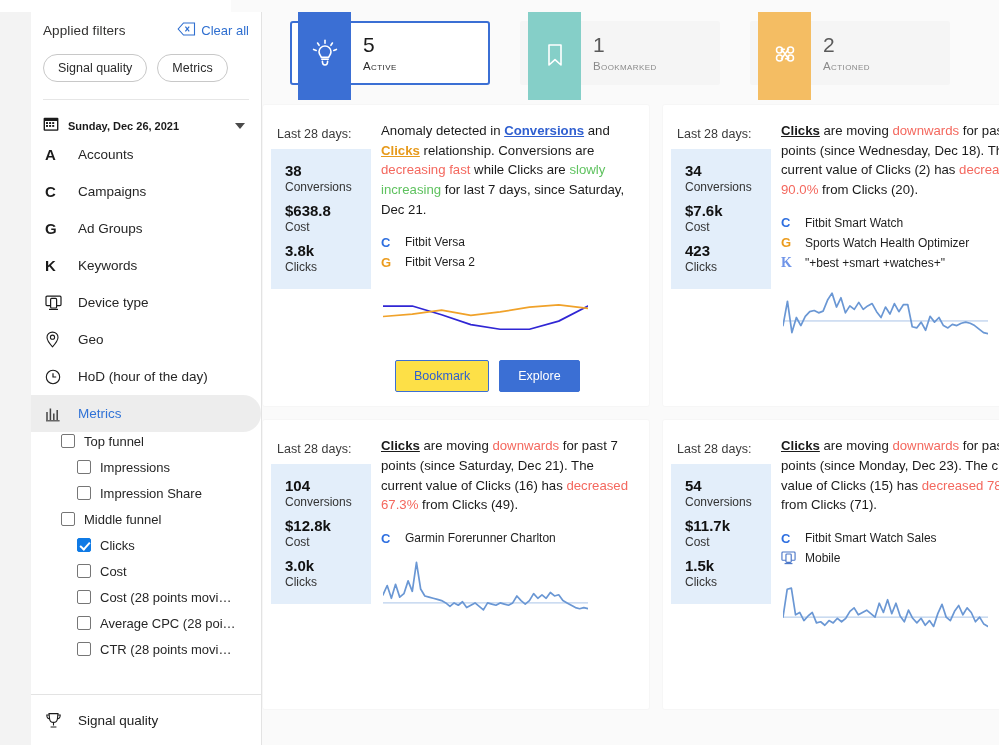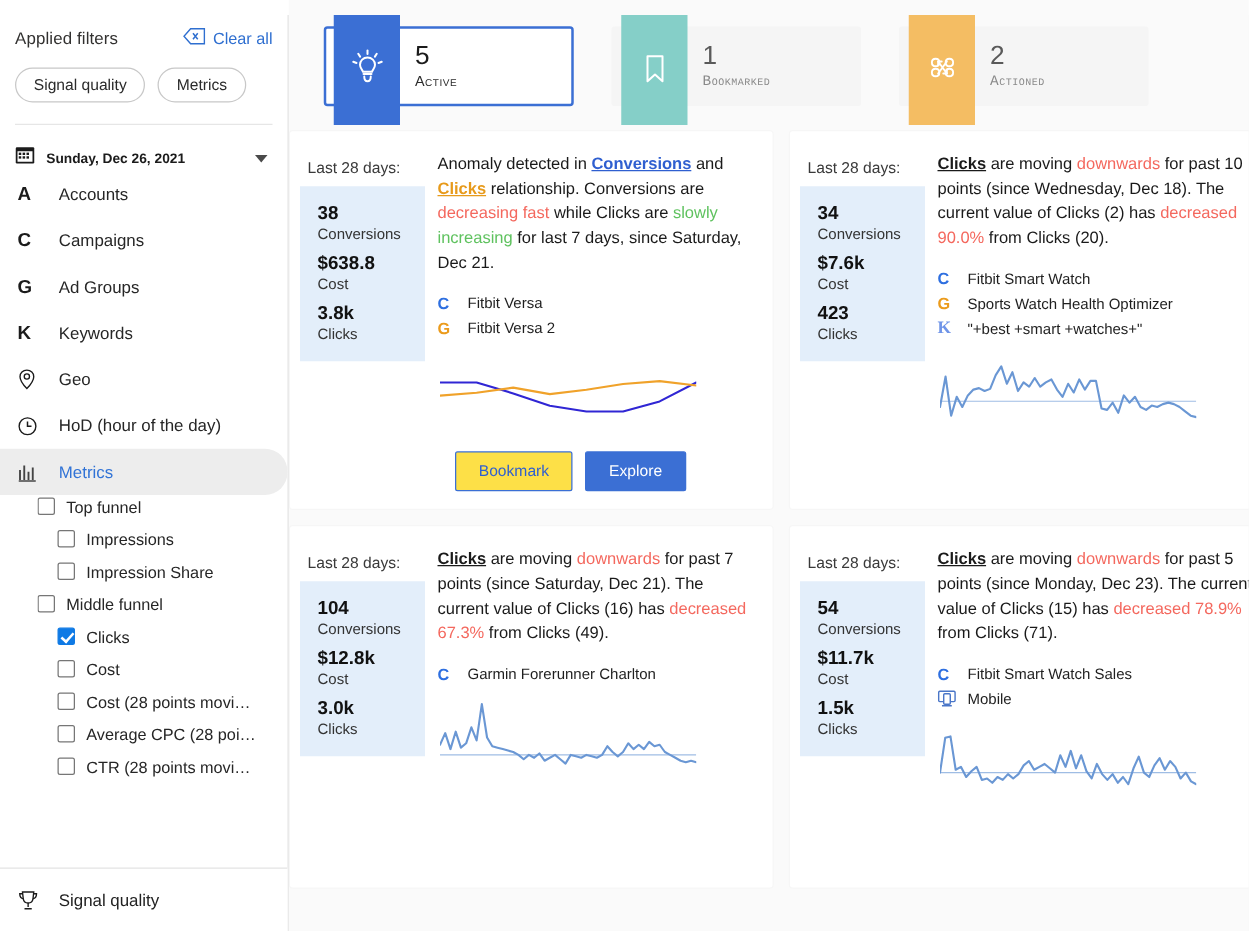--- a/index.html
+++ b/index.html
@@ -10,20 +10,21 @@
     overflow: hidden;
     font-family: "Liberation Sans", sans-serif;
     background: #ffffff;
     color: #1a1a1a;
   }
   #app {
     position: relative;
     width: 999px; height: 745px;
     display: flex;
     background: #f3f3f3;
+    padding-left: 31px;
   }
 
   
   .top-strip {
     position: absolute;
     left: 0; top: 0; right: 0; height: 12px;
     background: #ffffff;
     z-index: 6;
   }
   .top-strip .strip-right {
@@ -246,21 +247,21 @@
   }
   .status-card.muted .sc-num { color: #5a5a5a; }
   .sc-label {
     font-size: 11.5px;
     letter-spacing: .4px;
     color: #2b2b2b;
     font-variant: small-caps;
     text-transform: lowercase;
     margin-top: 3px;
   }
-  .status-card.muted .sc-label { color: #8a8a8a; font-family: Liberation Mono, monospace; }
+  .status-card.muted .sc-label { color: #8a8a8a; }
   .sc-label::first-letter { text-transform: uppercase; }
 
   .cards-grid {
     margin-top: 20px;
     display: grid;
     grid-template-columns: 386px 386px;
     gap: 14px 14px;
     padding-left: 1px;
   }
   .icard {
@@ -448,20 +449,30 @@
       <div class="f-item">
         <span class="f-ico">G</span>
         <span>Ad Groups</span>
       </div>
       <div class="f-item">
         <span class="f-ico">K</span>
         <span>Keywords</span>
       </div>
       <div class="f-item">
         <span class="f-ico">
+          <svg width="17" height="16" viewBox="0 0 17 16">
+            <rect x="1" y="1.2" width="15" height="9.4" rx="1" fill="none" stroke="#1b1b1b" stroke-width="1.2"></rect>
+            <rect x="5.6" y="3.4" width="6" height="9.6" rx="1" fill="#fff" stroke="#1b1b1b" stroke-width="1.2"></rect>
+            <path d="M4 14.4 H13" stroke="#1b1b1b" stroke-width="1.2"></path>
+          </svg>
+        </span>
+        <span>Device type</span>
+      </div>
+      <div class="f-item">
+        <span class="f-ico">
           <svg width="15" height="17" viewBox="0 0 15 17">
             <path d="M7.5 1.1 C4.3 1.1 2 3.5 2 6.3 C2 10 7.5 15.8 7.5 15.8 C7.5 15.8 13 10 13 6.3 C13 3.5 10.7 1.1 7.5 1.1 Z" fill="none" stroke="#1b1b1b" stroke-width="1.1"></path>
             <circle cx="7.5" cy="6.2" r="2.1" fill="none" stroke="#1b1b1b" stroke-width="1.1"></circle>
           </svg>
         </span>
         <span>Geo</span>
       </div>
       <div class="f-item">
         <span class="f-ico">
           <svg width="16" height="16" viewBox="0 0 16 16">

